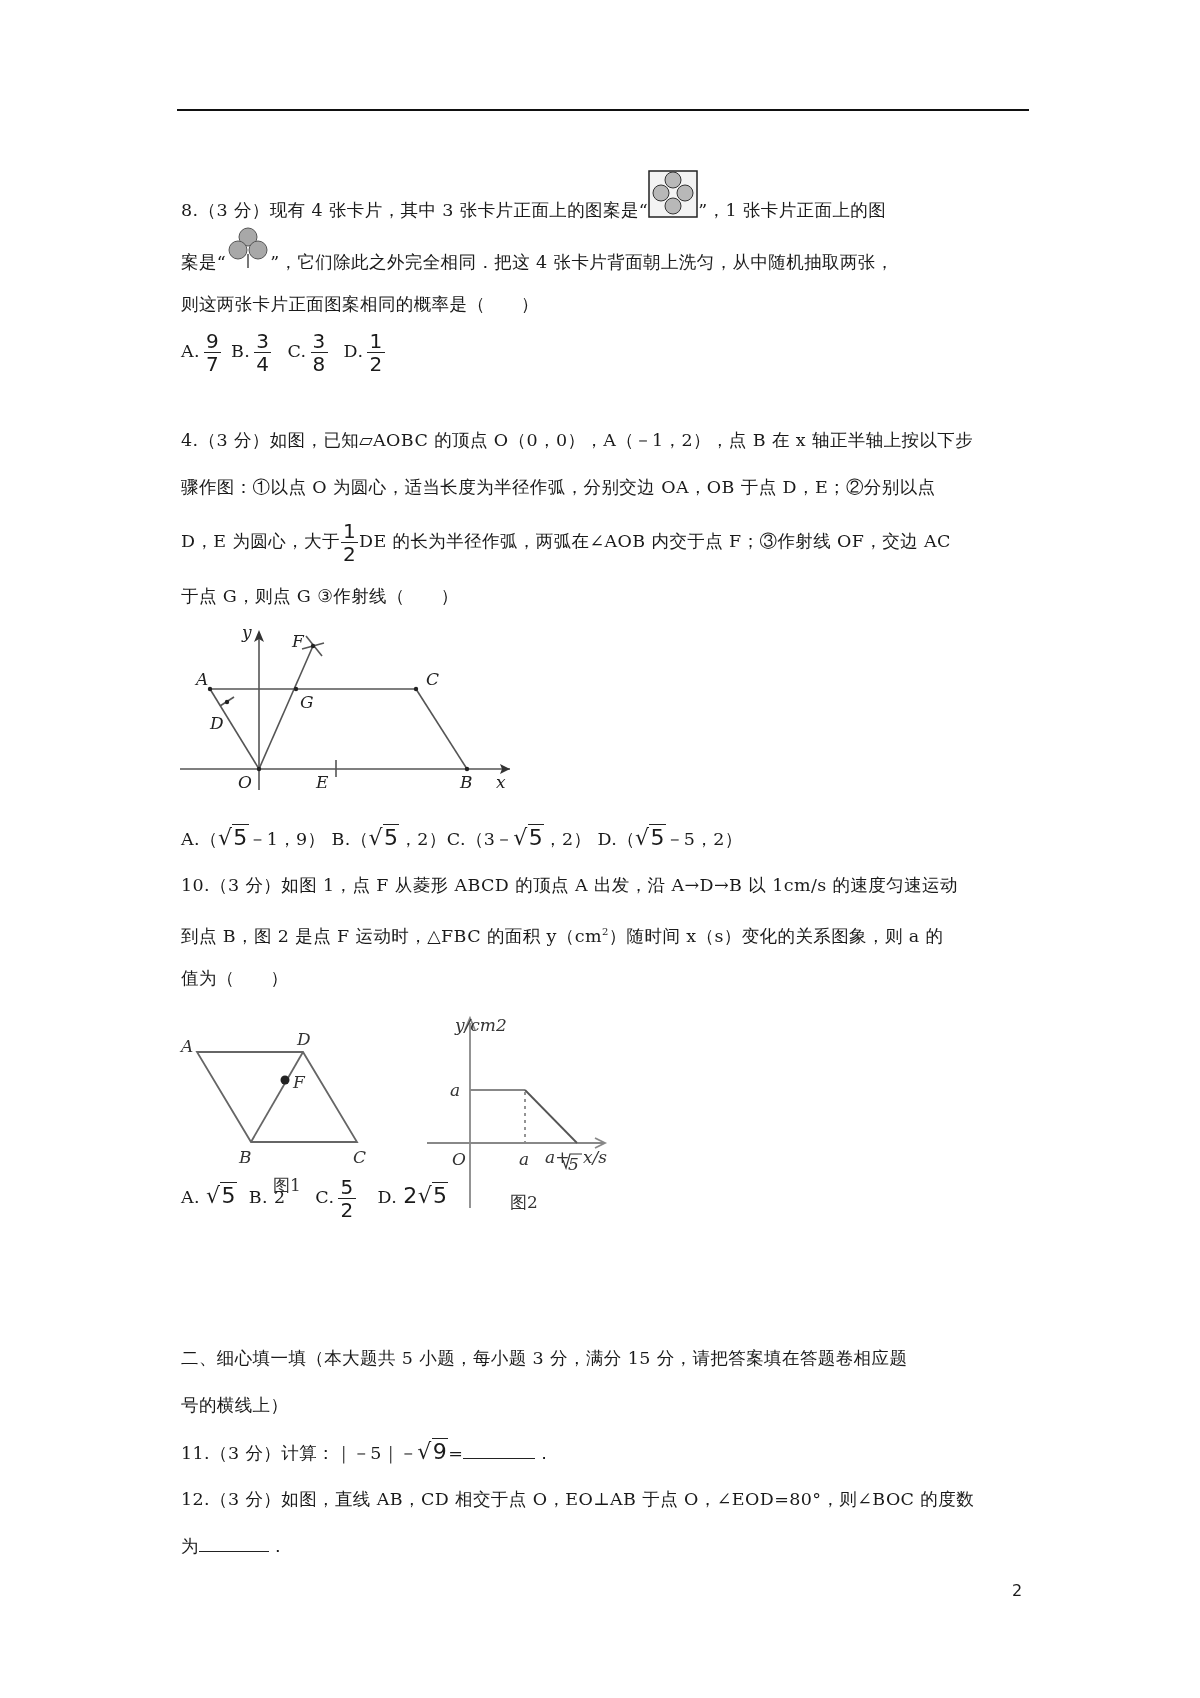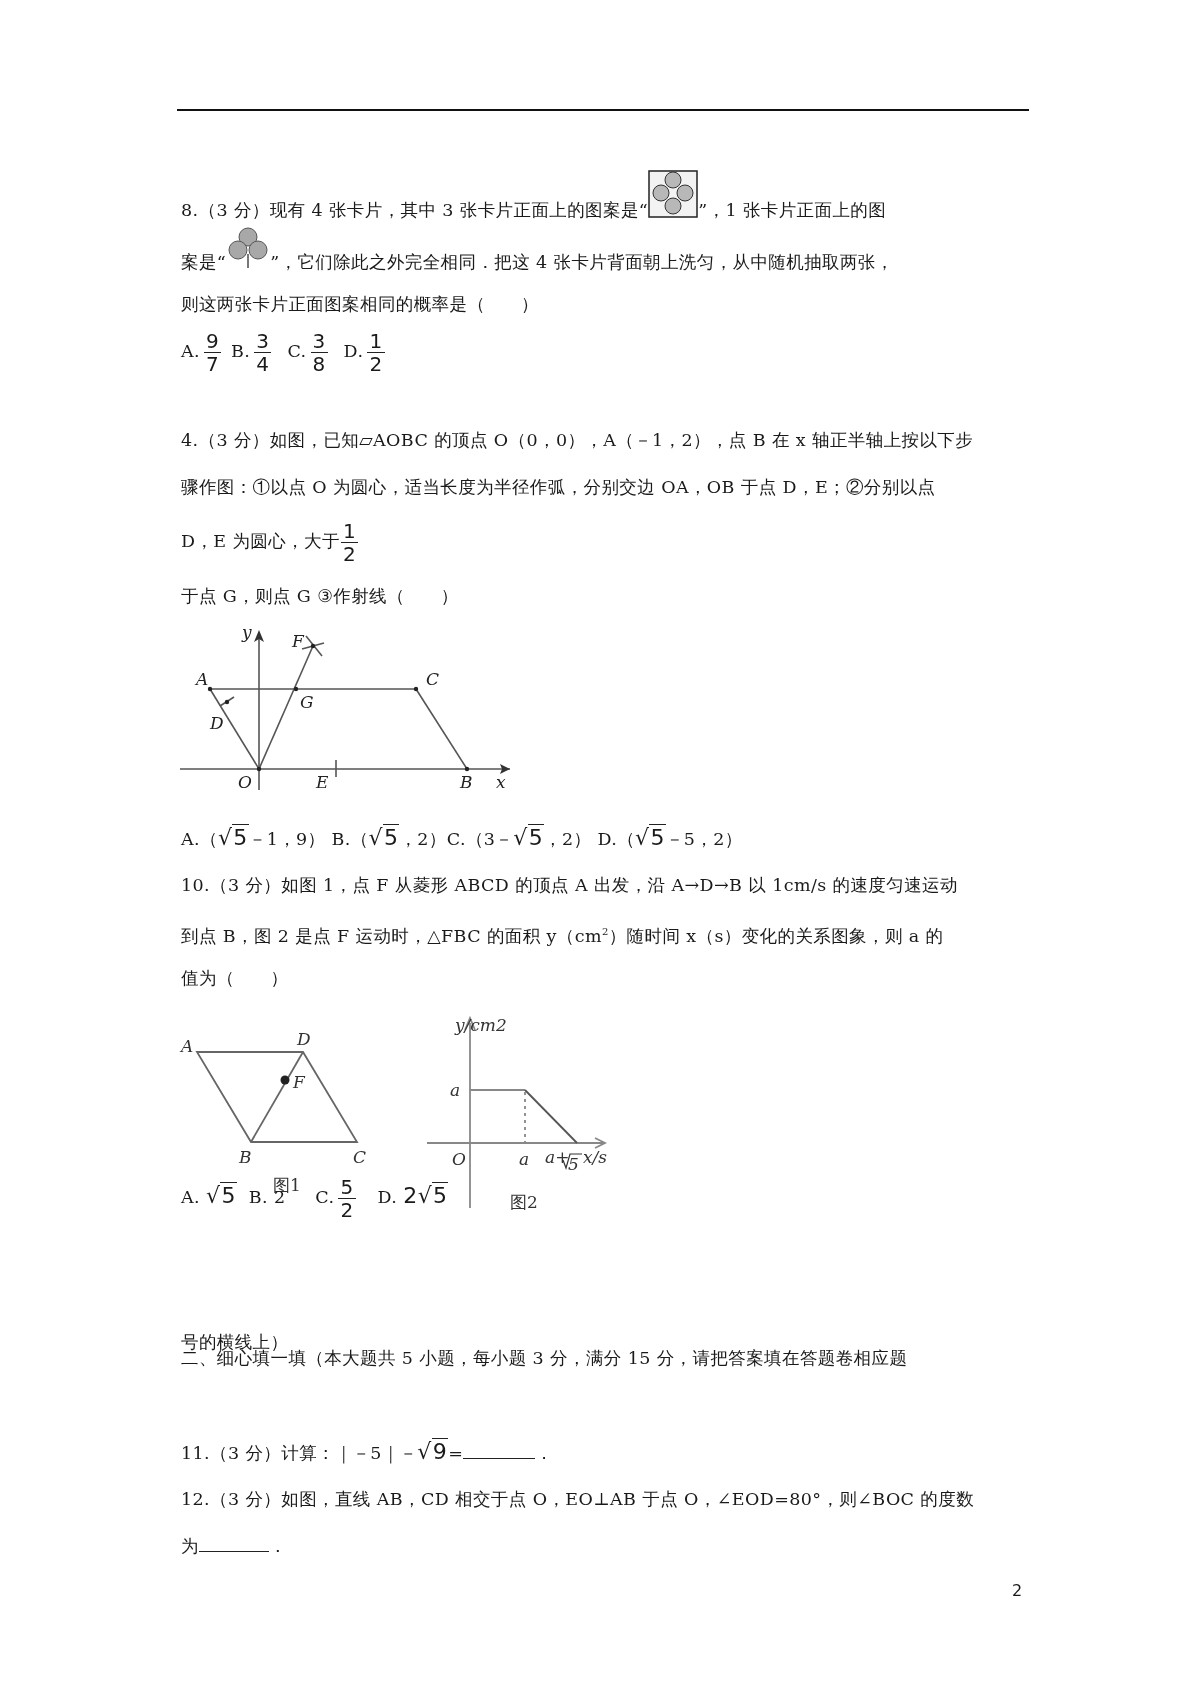--- a/index.html
+++ b/index.html
@@ -49,21 +49,21 @@
 <div class="line" style="top:330px">
   <span><span>A.</span><span class="frac"><span class="num">9</span><span class="den">7</span></span></span>
   <span><span>B.</span><span class="frac"><span class="num">3</span><span class="den">4</span></span></span>
   &nbsp;<span><span>C.</span><span class="frac"><span class="num">3</span><span class="den">8</span></span></span>
   &nbsp;<span><span>D.</span><span class="frac"><span class="num">1</span><span class="den">2</span></span></span>
 </div>
 
 <div class="line" style="top:428px">4.（3 分）如图，已知▱AOBC 的顶点 O（0，0），A（－1，2），点 B 在 x 轴正半轴上按以下步</div>
 <div class="line" style="top:475px">骤作图：①以点 O 为圆心，适当长度为半径作弧，分别交边 OA，OB 于点 D，E；②分别以点</div>
 <div class="line" style="top:520px">
-  <span>D，E 为圆心，大于</span><span class="frac" style="margin:0 1px"><span class="num">1</span><span class="den">2</span></span>
+  <span>D，E 为圆心，大于</span><span class="frac" style="margin:0 1px"><span class="num">1</span><span class="den">2</span></span><span>DE 的长为半径作弧，两弧在∠AOB 内交于点 F；③作射线 OF，交边 AC</span>
 </div>
 <div class="line" style="top:584px">于点 G，则点 G ③作射线（　　）</div>
 
 <svg class="fig" style="left:170px; top:622px" width="360" height="168">
   <g stroke="#555" stroke-width="1.6" fill="none">
     <line x1="10" y1="147" x2="340" y2="147"></line>
     <polygon points="340,147 330,142 332,147 330,152" fill="#333" stroke="none"></polygon>
     <line x1="89" y1="168" x2="89" y2="15"></line>
     <polygon points="89,8 84,20 89,17 94,20" fill="#333" stroke="none"></polygon>
     <line x1="40" y1="67" x2="246" y2="67"></line>
@@ -150,21 +150,21 @@
 </svg>
 
 <div class="line" style="top:1176px">
   <span><span>A.</span> <span class="sqrt"><span></span>√<span class="rad">5</span></span></span>
   &nbsp;<span><span>B.</span> <span>2</span></span>
   &nbsp;&nbsp;&nbsp;&nbsp;<span><span>C.</span><span class="frac"><span class="num">5</span><span class="den">2</span></span></span>
   &nbsp;&nbsp;<span><span>D.</span> <span class="sqrt"><span>2</span>√<span class="rad">5</span></span></span>
 </div>
 
 <div class="line" style="top:1346px">二、细心填一填（本大题共 5 小题，每小题 3 分，满分 15 分，请把答案填在答题卷相应题</div>
-<div class="line" style="top:1330px">号的横线上）</div>
+<div class="line" style="top:1393px">号的横线上）</div>
 
 <div class="line" style="top:1440px">
   <span>11.（3 分）计算：｜－5｜－</span><span class="sqrt">√<span class="rad">9</span></span><span>=</span><span class="blank"></span><span>．</span>
 </div>
 
 <div class="line" style="top:1487px">12.（3 分）如图，直线 AB，CD 相交于点 O，EO⊥AB 于点 O，∠EOD=80°，则∠BOC 的度数</div>
 <div class="line" style="top:1533px">
   <span>为</span><span class="blank" style="width:70px"></span><span>．</span>
 </div>
 

